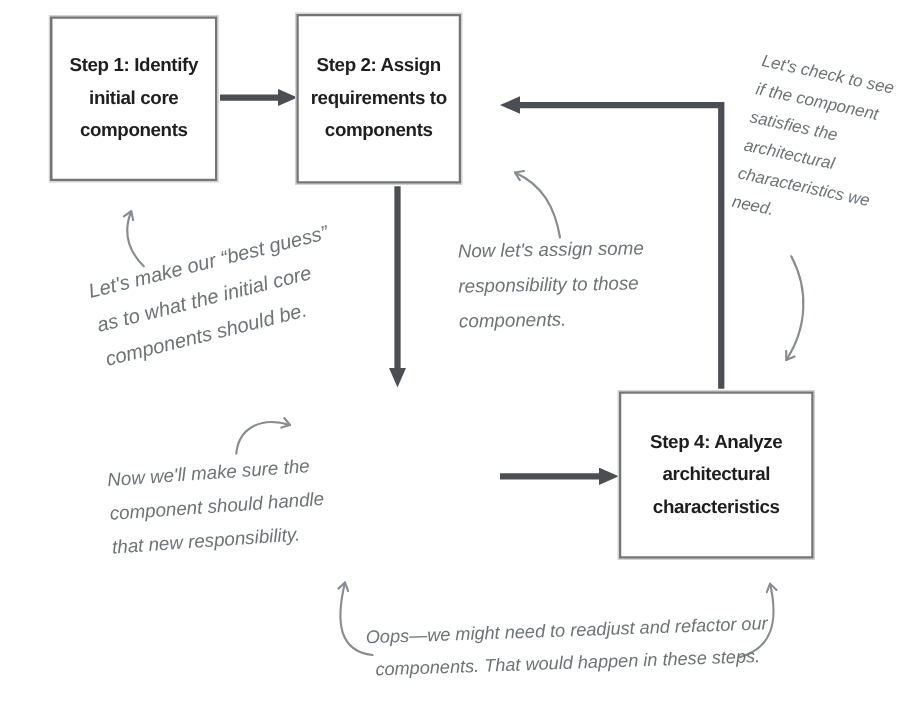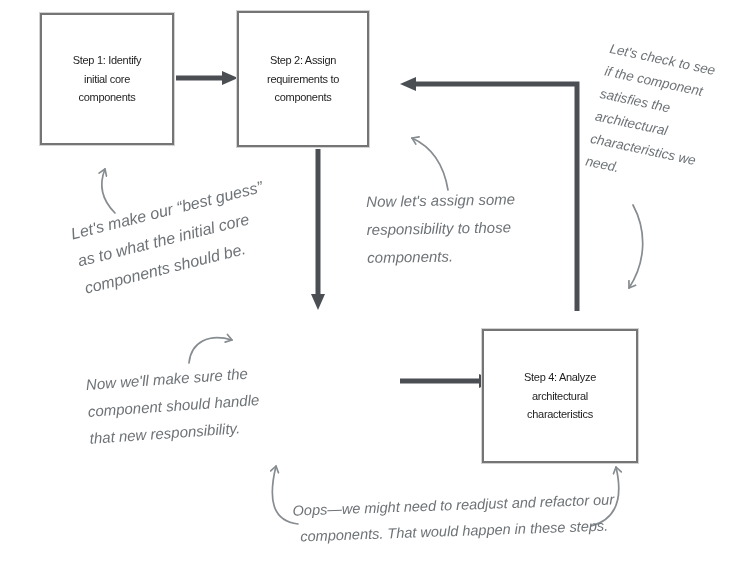--- a/index.html
+++ b/index.html
@@ -29,30 +29,30 @@
     border: 2px solid #757575;
     outline: 1px solid #d2d2d2;
     display: flex;
     align-items: center;
     justify-content: center;
     text-align: center;
     box-sizing: border-box;
   }
   .box .label {
     white-space: pre-line;
-    font-weight: normal;
-    font-size: 11px;
+    font-weight: bold;
+    font-size: 15px;
     line-height: 1.72;
     letter-spacing: -0.3px;
     color: #1e1e1e;
   }
   .box-step1 { left: 40px;  top: 13px;  width: 134px; height: 132px; }
   .box-step2 { left: 237px; top: 11px;  width: 132px; height: 136px; }
   .box-step3 { left: 240px; top: 313px; width: 158px; height: 134px; }
-  .box-step4 { left: 482px; top: 313px; width: 156px; height: 134px; margin-top: 16px; }
+  .box-step4 { left: 495px; top: 313px; width: 156px; height: 134px; }
 
   .note {
     position: absolute;
     color: #6e7377;
     font-style: italic;
     white-space: pre-line;
     transform-origin: left top;
   }
   .note-best-guess {
     left: 68px; top: 221px;

